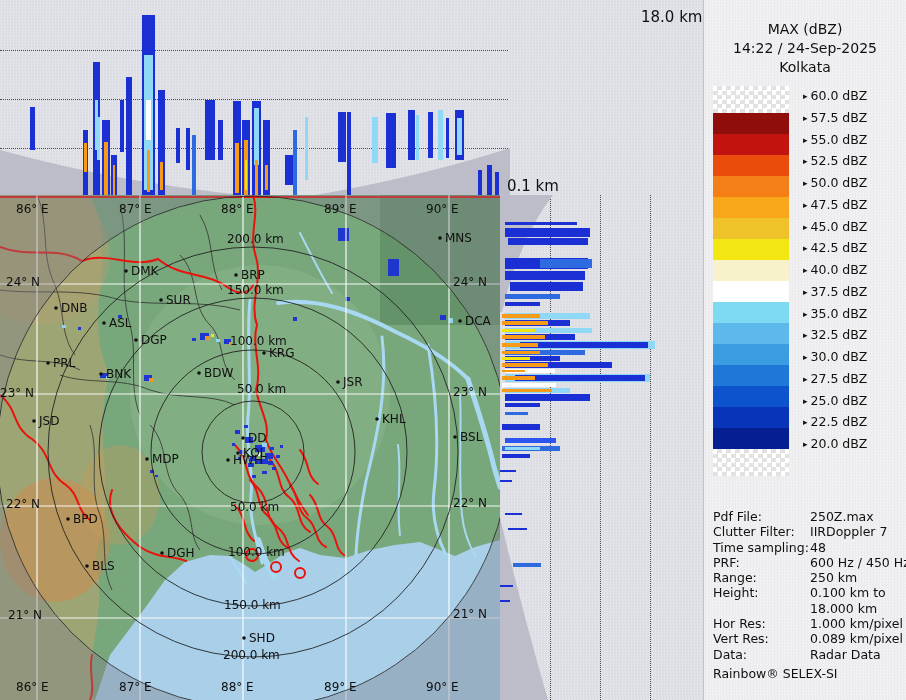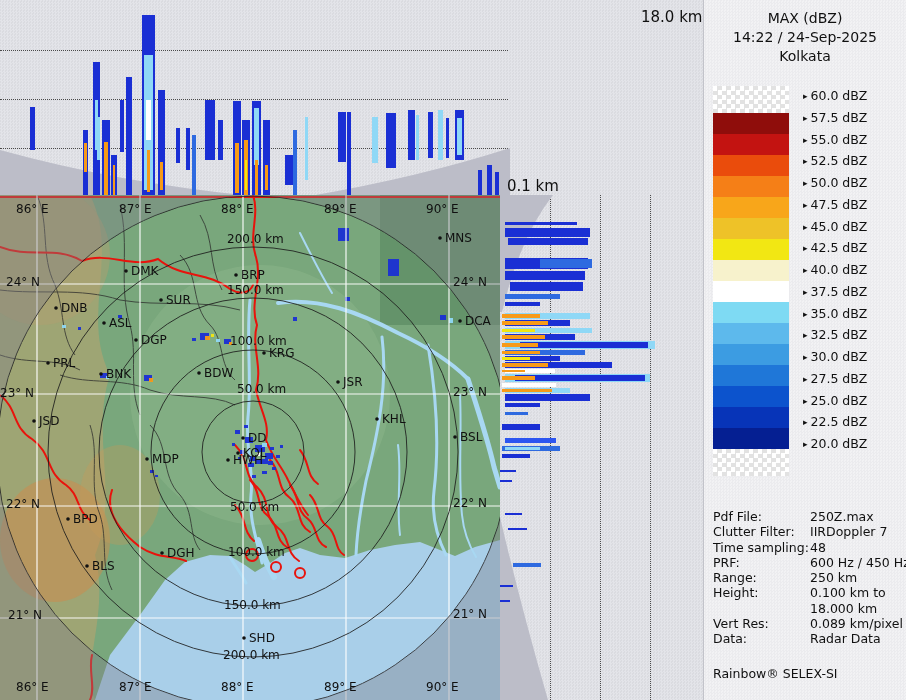--- a/index.html
+++ b/index.html
@@ -14,21 +14,21 @@
   .gridline-v{position:absolute;top:195px;height:505px;width:0;border-left:1px dotted #4a4a4a}
   .axis-label{position:absolute;font-size:15px;color:#101010;white-space:nowrap}
   .wedges{position:absolute;pointer-events:none}
   #top-bars,#right-bars{position:absolute;left:0;top:0;width:703px;height:700px}
   .bar{position:absolute}
   #map-wrap{position:absolute;left:0;top:195px;width:500px;height:505px}
   
   .sidebar{position:absolute;left:703px;top:0;width:203px;height:700px;background-color:#f2f2f4;
        background-image:conic-gradient(#ebebee 25%,transparent 0 50%,#ebebee 0 75%,transparent 0);
        background-size:3px 3px;border-left:1px solid #c2c3ca;box-sizing:border-box}
-  .title{padding-top:9px;text-align:center;font-size:14px;line-height:19px;color:#101010}
+  .title{padding-top:20px;text-align:center;font-size:14px;line-height:19px;color:#101010}
   #legend-swatches{position:absolute;left:9px;top:86px;width:76px}
   .swatch{width:100%}
   .checker{background-image:conic-gradient(#e2e2e2 25%,#ffffff 0 50%,#e2e2e2 0 75%,#ffffff 0);
        background-size:9px 9px}
   #legend-labels{position:absolute;left:87px;top:86px;width:114px;height:382px}
   .legend-row{position:absolute;left:12px;font-size:12.5px;color:#101010;white-space:nowrap}
   .arr{font-size:9px;margin-right:3px;position:relative;top:-1px;color:#101010}
   #meta-rows{position:absolute;left:9px;top:509px;width:192px;font-size:12.5px;color:#101010}
   .mrow{display:flex;line-height:15.3px;white-space:nowrap}
   .mlabel{min-width:97px;flex:none}
@@ -452,20 +452,24 @@
         </div>
         <div class="mrow">
           <span class="mlabel">Height:</span>
           <span>0.100 km to</span>
         </div>
         <div class="mrow">
           <span class="mlabel"></span>
           <span>18.000 km</span>
         </div>
         <div class="mrow">
+          <span class="mlabel">Hor Res:</span>
+          <span>1.000 km/pixel</span>
+        </div>
+        <div class="mrow">
           <span class="mlabel">Vert Res:</span>
           <span>0.089 km/pixel</span>
         </div>
         <div class="mrow">
           <span class="mlabel">Data:</span>
           <span>Radar Data</span>
         </div>
       </div>
     <div id="brand">Rainbow® SELEX-SI</div>
   </div>

